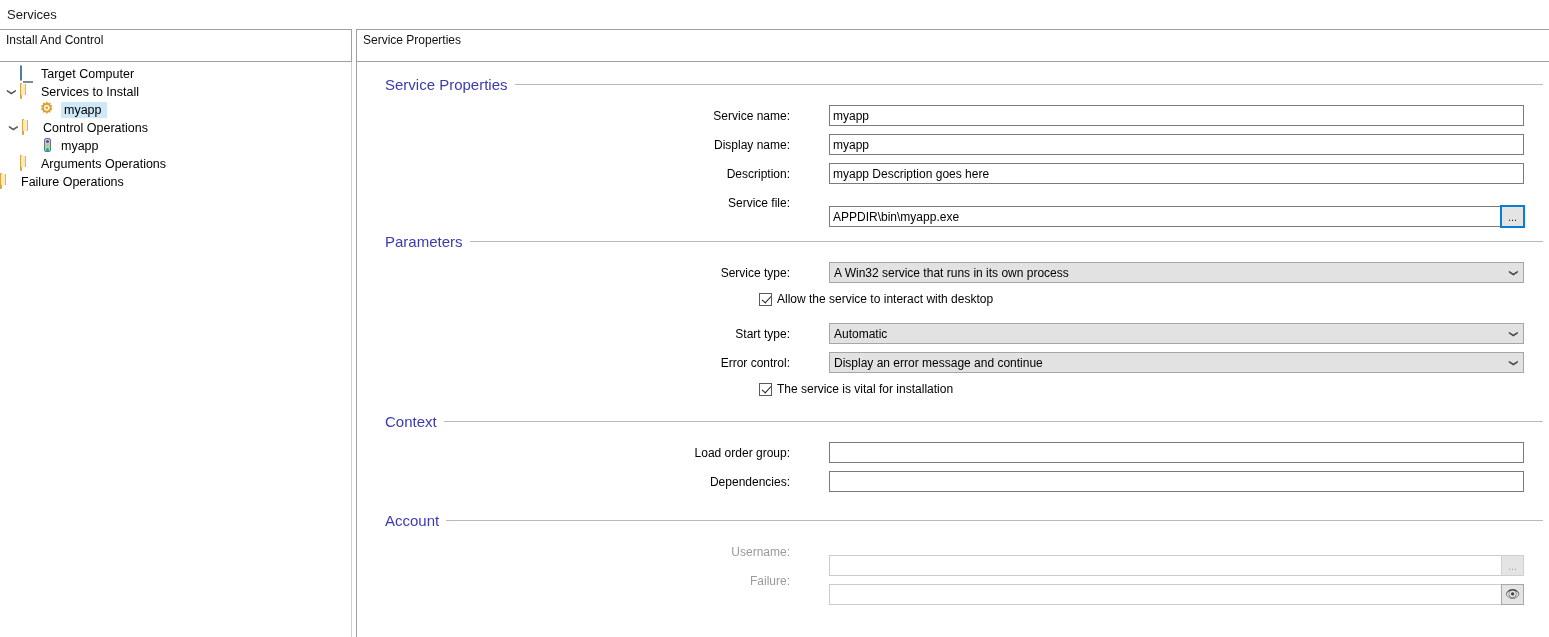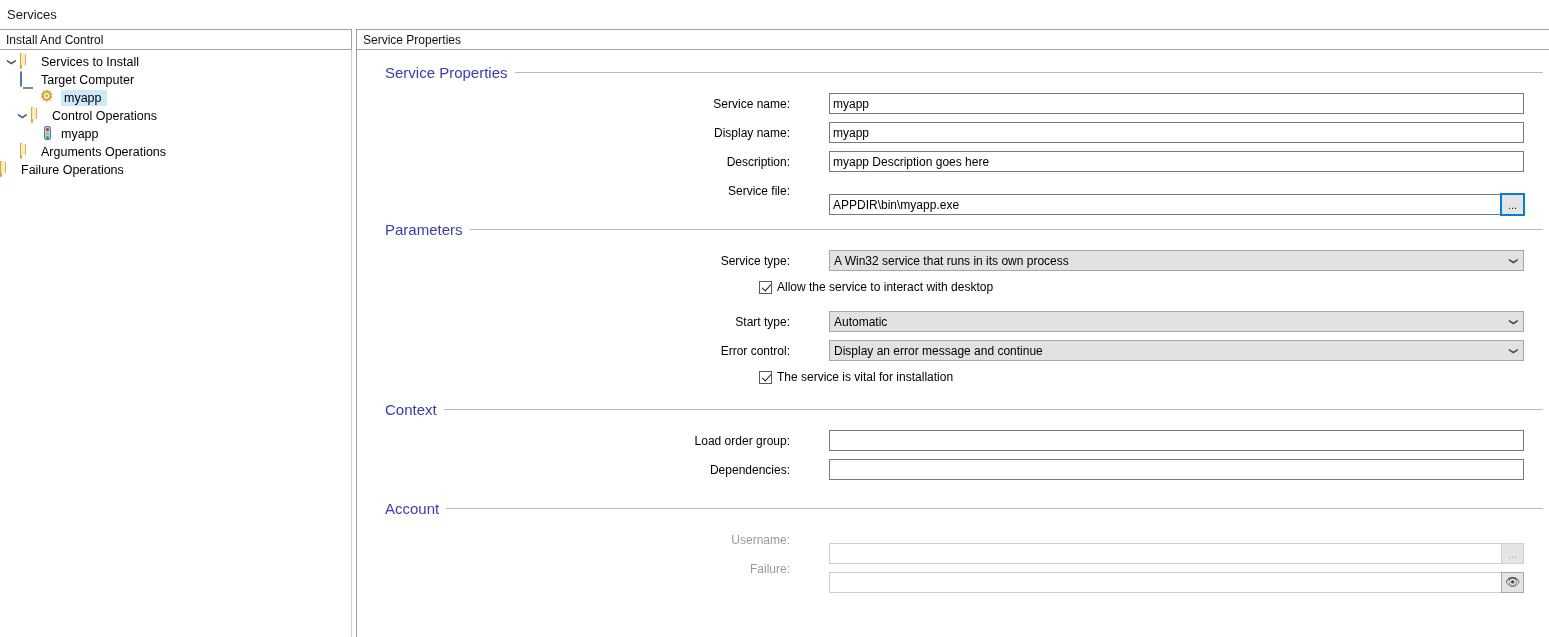--- a/index.html
+++ b/index.html
@@ -32,21 +32,21 @@
   }
 
   
   #left-panel {
     width: 352px;
     display: flex;
     flex-direction: column;
     background: #ffffff;
   }
   .panel-header {
-    height: 21px;
+    height: 33px;
     line-height: 20px;
     padding-left: 6px;
     font-size: 12px;
     color: #111;
     background: #ffffff;
     border: 1px solid #a0a0a0;
     border-left: none;
     border-right: 1px solid #a0a0a0;
   }
   #left-panel .panel-header { border-right: 1px solid #a0a0a0; }
@@ -327,38 +327,38 @@
 
 <div id="app-title">Services</div>
 
 <div id="split">
 
   <div id="left-panel">
     <div class="panel-header">Install And Control</div>
     <div id="tree">
 
       <div class="tree-row" style="padding-left:3px;">
+        <span class="tw-spacer"></span>
+        <span class="ticon"><span class="ico-monitor"></span></span>
+        <span class="tlabel">Target Computer</span>
+      </div>
+
+      <div class="tree-row" style="padding-left:3px;">
         <span class="twisty" style="display: inline-block; transform: rotate(90deg);">❯</span>
         <span class="ticon"><span class="ico-folder"></span></span>
         <span class="tlabel">Services to Install</span>
-      </div>
-
-      <div class="tree-row" style="padding-left:3px;">
-        <span class="tw-spacer"></span>
-        <span class="ticon"><span class="ico-monitor"></span></span>
-        <span class="tlabel">Target Computer</span>
       </div>
 
       <div class="tree-row selected" style="padding-left:23px;">
         <span class="tw-spacer"></span>
         <span class="ticon"><span class="ico-gear"></span></span>
         <span class="tlabel">myapp</span>
       </div>
 
-      <div class="tree-row" style="padding-left:14px;">
+      <div class="tree-row" style="padding-left:5px;">
         <span class="twisty" style="display: inline-block; transform: rotate(90deg);">❯</span>
         <span class="ticon"><span class="ico-folder"></span></span>
         <span class="tlabel">Control Operations</span>
       </div>
 
       <div class="tree-row" style="padding-left:23px;">
         <span class="tw-spacer"></span>
         <span class="ticon">
           <span class="ico-light"><span class="body"></span><span class="d d1"></span><span class="d d2"></span><span class="d d3"></span></span>
         </span>

